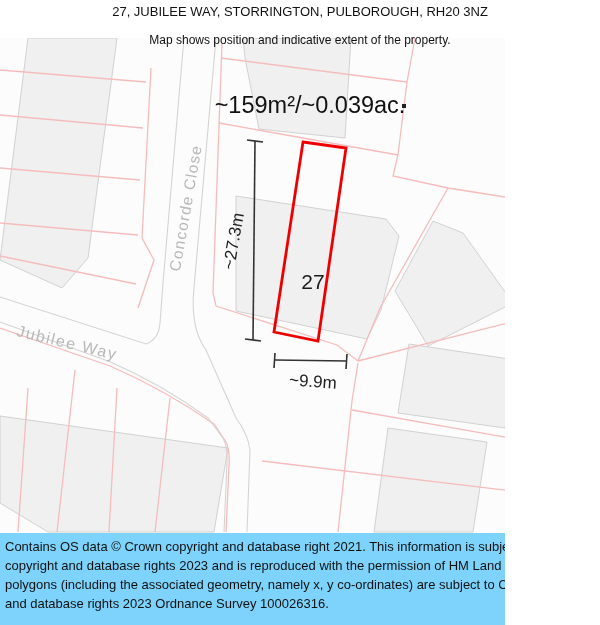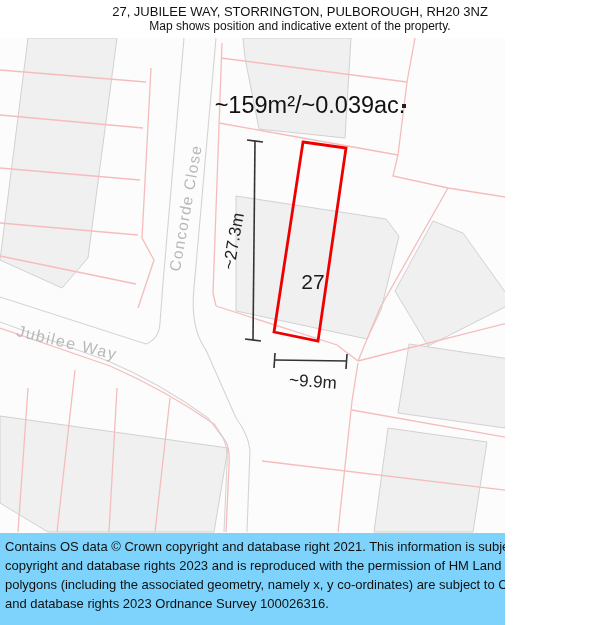--- a/index.html
+++ b/index.html
@@ -1,20 +1,20 @@
 <!DOCTYPE html>
 <html><head>
 <meta charset="utf-8">
 <style>
   html,body{margin:0;padding:0;background:#fff;}
   #page{position:relative;width:505px;height:625px;background:#ffffff;overflow:hidden;
         font-family:"Liberation Sans",sans-serif;color:#111;}
   #hdr{position:absolute;top:0;left:0;width:600px;height:38px;text-align:center;background:#fff;z-index:3;}
   #hdr .t1{font-size:13px;margin-top:4px;color:#111;}
-  #hdr .t2{font-size:12px;margin-top:0;color:#111;}
+  #hdr .t2{font-size:12px;margin-top:14px;color:#111;}
   #mapwrap{position:absolute;top:38px;left:0;width:600px;height:495px;background:#fcfcfc;}
   #ftr{position:absolute;top:533px;left:0;width:600px;height:92px;background:#7dd3fc;z-index:3;}
   #ftr p{margin:5px 5px 0 5px;font-size:13px;line-height:1.45;color:#111;}
   svg text{font-family:"Liberation Sans",sans-serif;}
   .bld{stroke-width:0.9;}
   .pk{fill:none;stroke-width:1.3;}
   .rd{fill:none;stroke-width:1.1;}
   .dim{stroke-width:1.6;}
 </style>
 </head>

